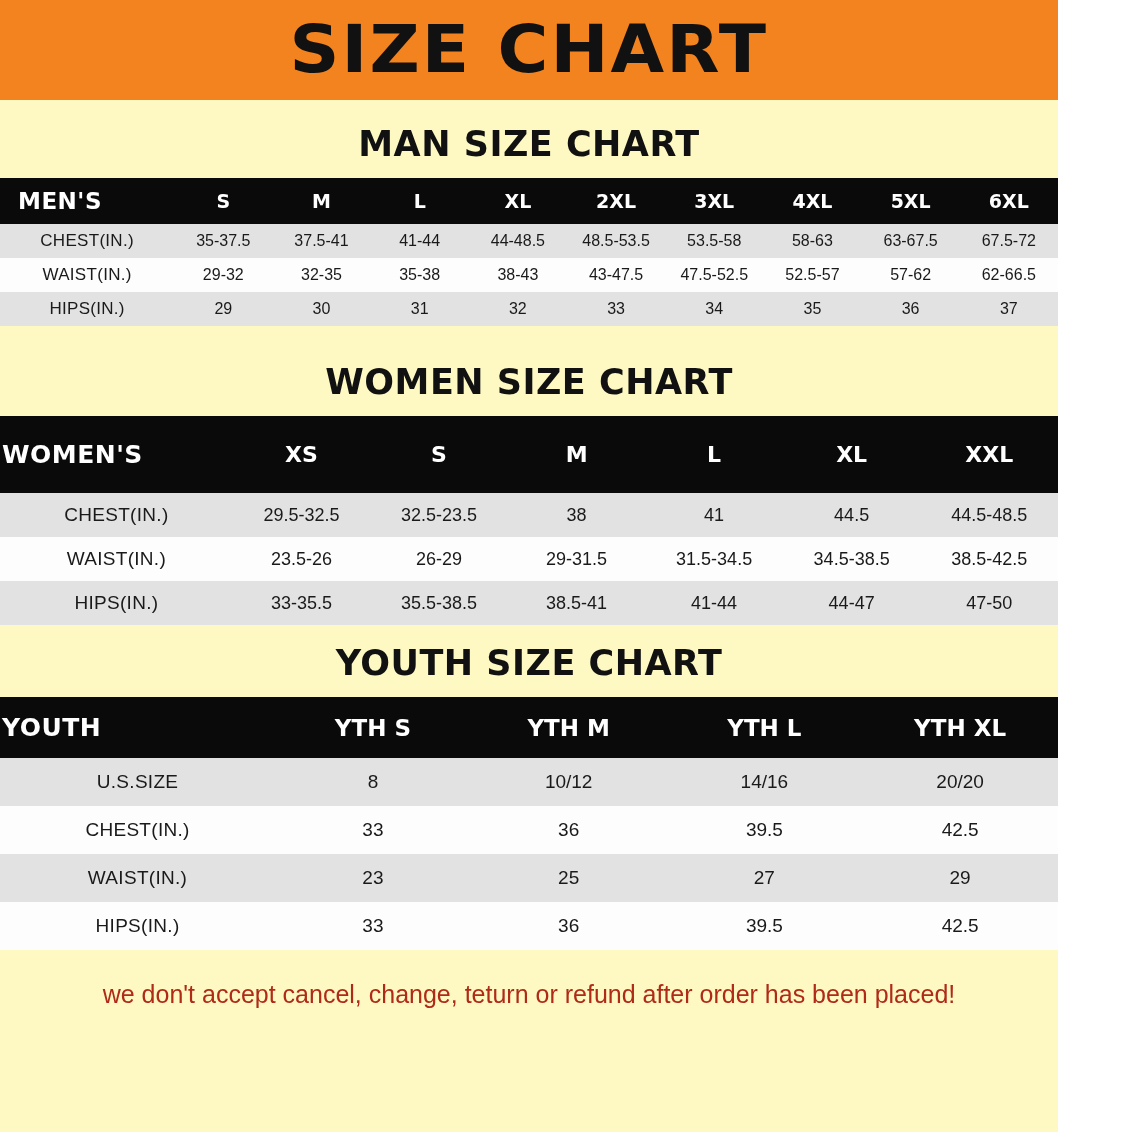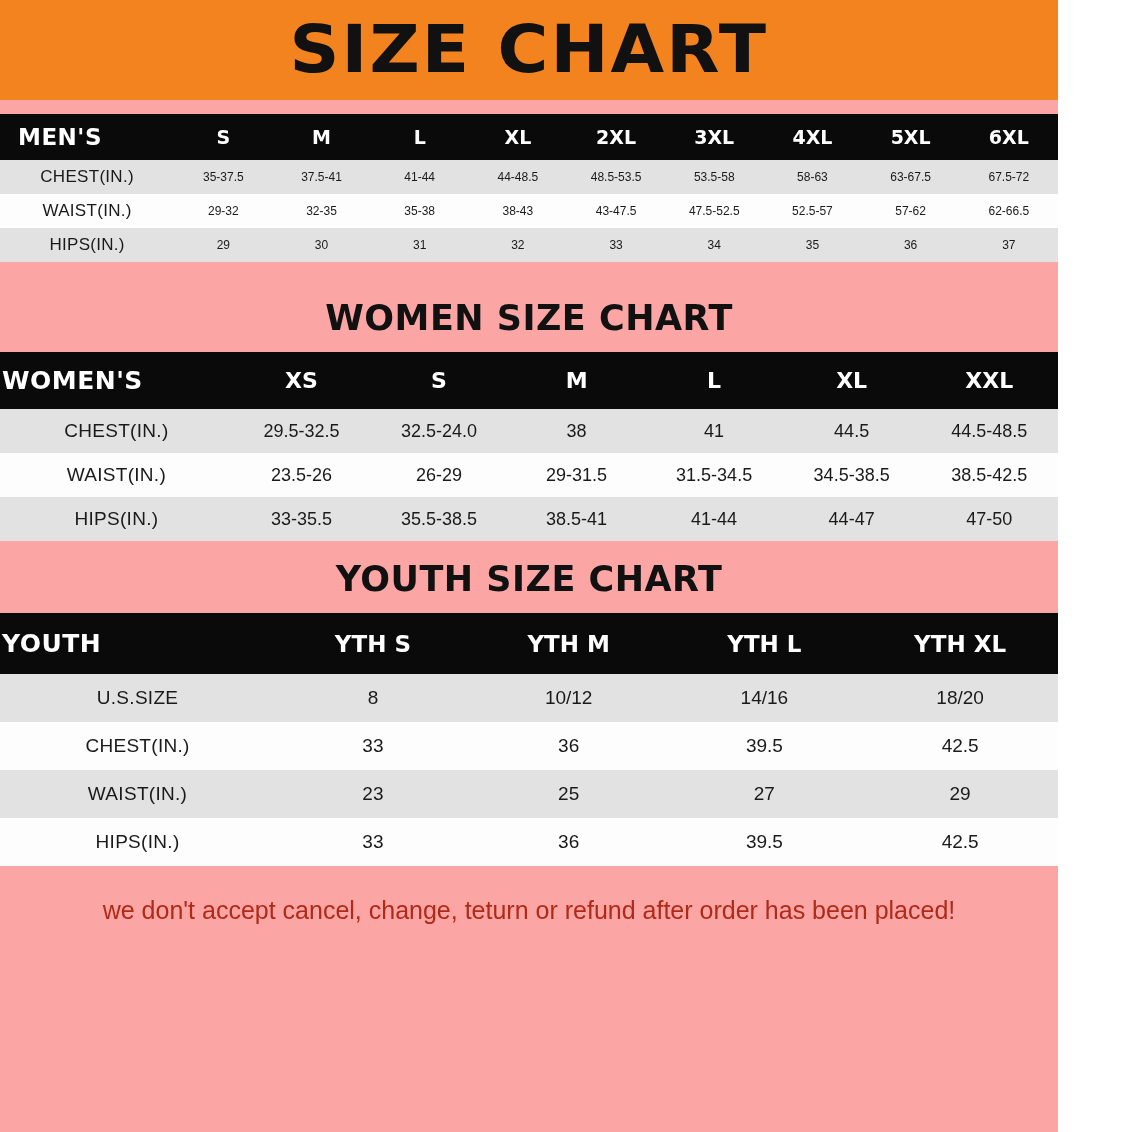--- a/index.html
+++ b/index.html
@@ -11,21 +11,21 @@
     height: 1132px;
     background: #ffffff;
     font-family: "Liberation Sans", sans-serif;
     color: #111111;
     overflow: hidden;
   }
   .page {
     width: 1058px;
     height: 1132px;
     position: relative;
-    background: #fca5a5;
+    background: #fef9c3;
   }
   
   .banner {
     height: 100px;
     background: #f3831f;
     display: flex;
     align-items: center;
     justify-content: center;
     overflow: hidden;
   }
@@ -83,27 +83,27 @@
   tbody td.rowlabel {
     text-align: center;
     letter-spacing: 0.3px;
   }
   tbody tr.alt td { background: #e2e2e2; }
   tbody tr.plain td { background: #fdfdfd; }
 
   
   .men thead th { font-size: 19px; }
   .men thead th.rowlabel { font-size: 23px; margin-left: 12px; }
-  .men tbody td { font-size: 12px; }
+  .men tbody td { font-size: 16px; }
   .men tbody td.rowlabel { font-size: 17px; }
 
   
   .women thead th { font-size: 22px; }
   .women thead th.rowlabel { font-size: 25px; }
-  .women thead th { padding: 14px 2px; }
+  .women thead th { padding: 24px 2px; }
   .women tbody td { font-size: 18px; padding: 11px 2px; }
   .women tbody td.rowlabel { font-size: 19px; }
 
   
   .youth thead th { font-size: 23px; }
   .youth thead th.rowlabel { font-size: 25px; margin-top: 36px; }
   .youth thead th { padding: 16px 2px; }
   .youth tbody td { font-size: 19px; padding: 13px 2px; }
   .youth tbody td.rowlabel { font-size: 19px; }
 
@@ -119,20 +119,21 @@
 </style>
 </head>
 <body>
 
 <div class="page">
 
   <div class="banner">
     <div class="banner-title">SIZE CHART</div>
   </div>
 
+  <div class="section-title sec-man-title">MAN SIZE CHART</div>
   <div class="table-wrap">
     <table class="men">
       <colgroup>
         <col style="width:16.5%">
           <col style="width:9.3%">
           <col style="width:9.3%">
           <col style="width:9.3%">
         <col style="width:9.3%">
           <col style="width:9.3%">
           <col style="width:9.3%">
@@ -215,21 +216,21 @@
           <th>M</th>
           <th>L</th>
           <th>XL</th>
           <th>XXL</th>
         </tr>
       </thead>
       <tbody>
         <tr class="alt">
           <td class="rowlabel">CHEST(IN.)</td>
           <td>29.5-32.5</td>
-          <td>32.5-24.0</td>
+          <td>32.5-23.5</td>
           <td>38</td>
           <td>41</td>
           <td>44.5</td>
           <td>44.5-48.5</td>
         </tr>
         <tr class="plain">
           <td class="rowlabel">WAIST(IN.)</td>
           <td>23.5-26</td>
           <td>26-29</td>
           <td>29-31.5</td>
@@ -268,21 +269,21 @@
           <th>YTH L</th>
           <th>YTH XL</th>
         </tr>
       </thead>
       <tbody>
         <tr class="alt">
           <td class="rowlabel">U.S.SIZE</td>
           <td>8</td>
           <td>10/12</td>
           <td>14/16</td>
-          <td>18/20</td>
+          <td>20/20</td>
         </tr>
         <tr class="plain">
           <td class="rowlabel">CHEST(IN.)</td>
           <td>33</td>
           <td>36</td>
           <td>39.5</td>
           <td>42.5</td>
         </tr>
         <tr class="alt">
           <td class="rowlabel">WAIST(IN.)</td>

